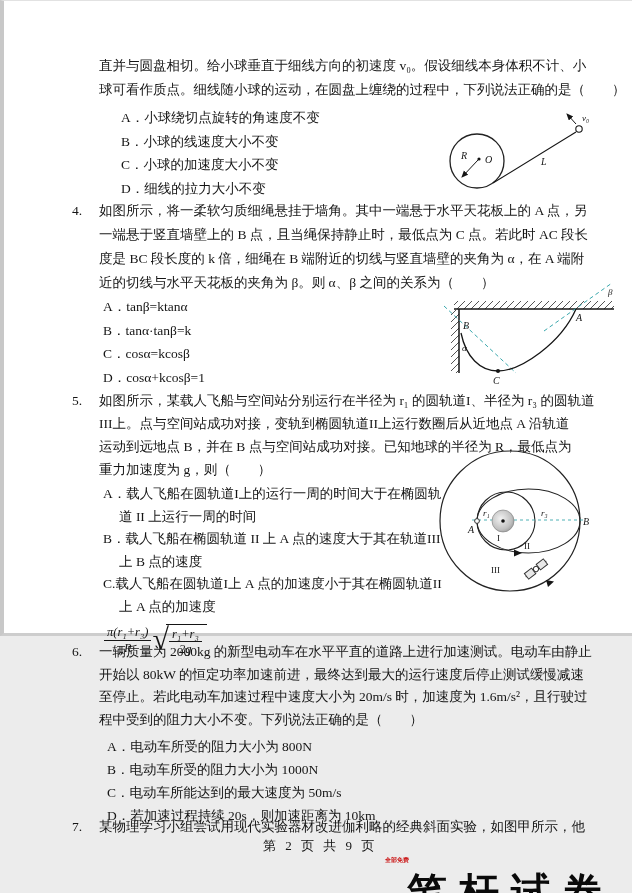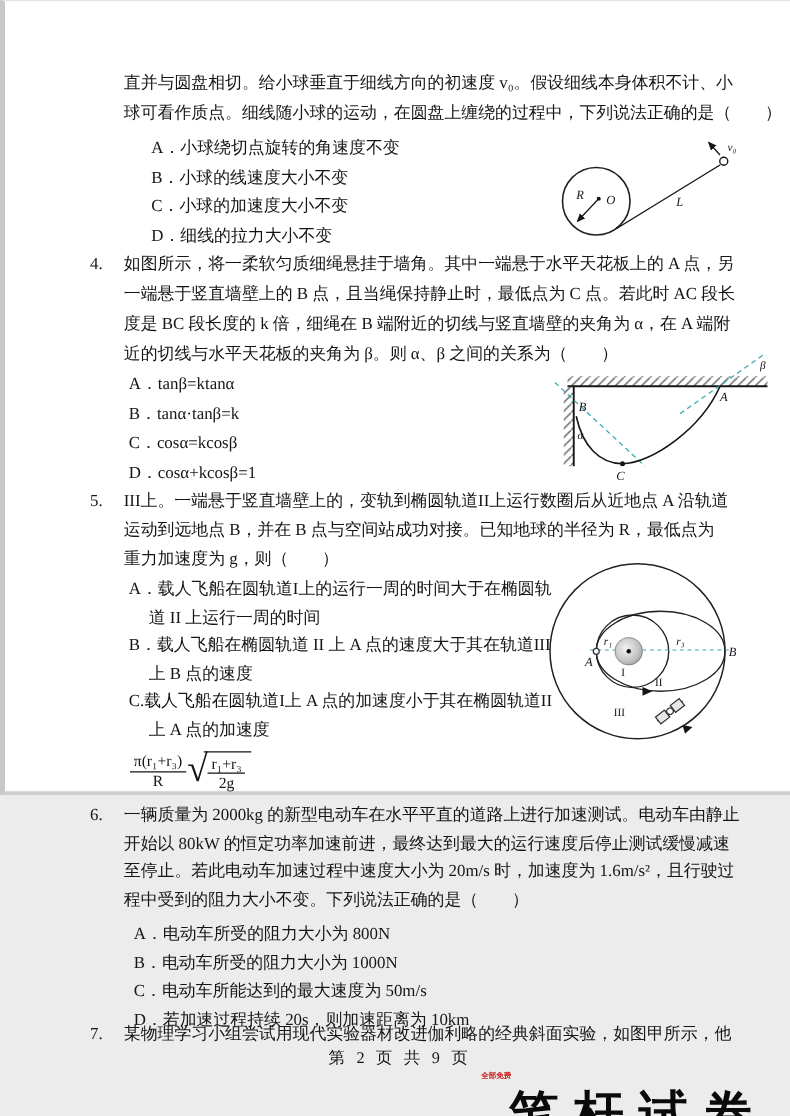--- a/index.html
+++ b/index.html
@@ -47,21 +47,21 @@
   .q6 .qline { line-height: 22.5px; }
   .q6 .opts { margin-top: 4px; }
   .q6 .opt { padding-left: 103px; line-height: 23px; }
   .formula-row {
     display: flex; align-items: center;
     padding-left: 99px; margin-top: 3px;
     font-size: 13.5px; white-space: nowrap; height: 38px;
   }
   .frac {
     display: inline-flex; flex-direction: column; align-items: center;
-    font-size: 12.5px; line-height: 1.15; 
+    font-size: 12.5px; line-height: 1.15; font-style: italic;
     margin: 0 1px; vertical-align: middle;
   }
   .frac .num { border-bottom: 1.2px solid #151515; padding: 0 3px; }
   .frac .den { padding: 0 3px; }
   .sqrt { display: inline-flex; align-items: center; }
   .sqrt .rad { font-size: 30px; line-height: 0.9; font-style: normal; transform: translateY(-2px); }
   .sqrt .radicand {
     border-top: 1.3px solid #151515;
     display: inline-flex; align-items: flex-end;
     padding: 2px 4px 0 2px; margin-left: -3px;
@@ -157,22 +157,23 @@
     <text x="27" y="48" font-size="10" class="var">B</text>
     <text x="140" y="40" font-size="10" class="var">A</text>
     <text x="57" y="103" font-size="10" class="var">C</text>
     <text x="26" y="70" font-size="9" class="var">α</text>
     <text x="172" y="14" font-size="9" class="var">β</text>
   </svg>
 
   <div class="sec q5" style="top:388px;">
     <div class="qline">
       <span class="qnum">5.</span>
-    </div>
-    <div class="qline"><span>III上。一端悬于竖直墙壁上的，变轨到椭圆轨道II上运行数圈后从近地点 A 沿轨道</span></div>
+      <span>如图所示，某载人飞船与空间站分别运行在半径为 r₁ 的圆轨道I、半径为 r₃ 的圆轨道</span>
+    </div>
+    <div class="qline"><span>III上。点与空间站成功对接，变轨到椭圆轨道II上运行数圈后从近地点 A 沿轨道</span></div>
     <div class="qline"><span>运动到远地点 B，并在 B 点与空间站成功对接。已知地球的半径为 R，最低点为</span></div>
     <div class="qline"><span>重力加速度为 g，则（　　）</span></div>
     <div class="opts">
       <div class="opt">A．载人飞船在圆轨道I上的运行一周的时间大于在椭圆轨</div>
       <div class="opt cont">道 II 上运行一周的时间</div>
       <div class="opt">B．载人飞船在椭圆轨道 II 上 A 点的速度大于其在轨道III</div>
       <div class="opt cont">上 B 点的速度</div>
       <div class="opt">C.载人飞船在圆轨道I上 A 点的加速度小于其在椭圆轨道II</div>
       <div class="opt cont">上 A 点的加速度</div>
       <div class="formula-row">

